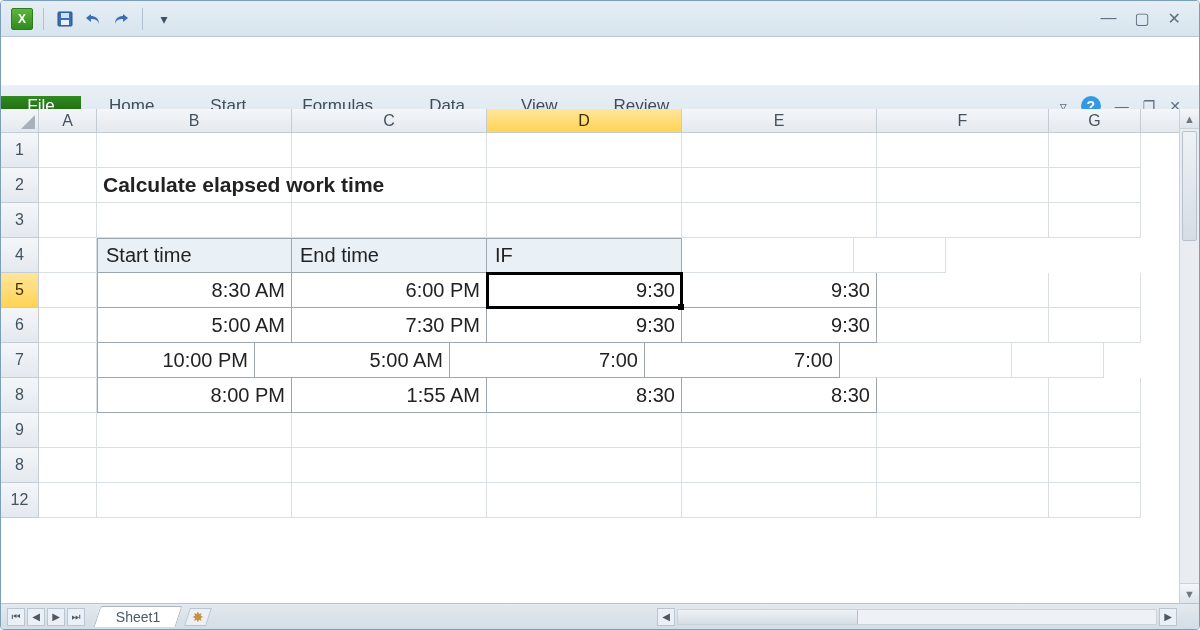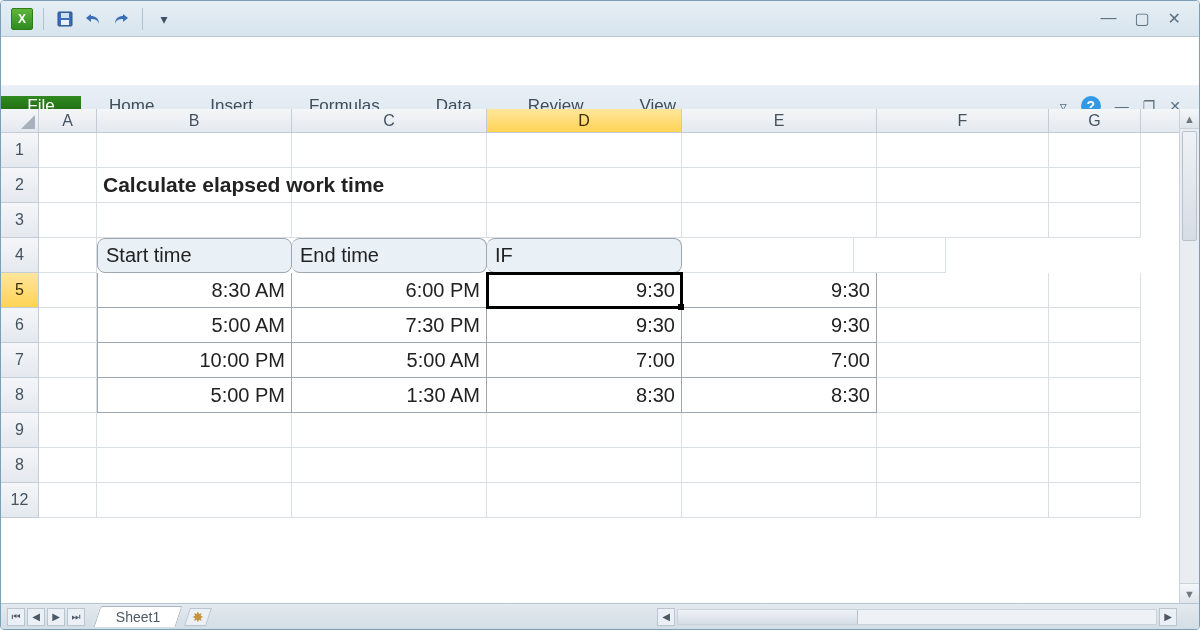--- a/index.html
+++ b/index.html
@@ -217,21 +217,21 @@
     font-size:20px;
     color:#222;
     position:relative;
   }
   .gridlines .cell {
     border-right:1px solid #dadfe4;
     border-bottom:1px solid #dadfe4;
   }
   .tbl-border-r { border-right:1px solid #9fa7ae !important; }
   .tbl-border-b { border-bottom:1px solid #9fa7ae !important; }
-  .tbl-border-t { border-top:1px solid #9fa7ae;border-radius:8px; }
+  .tbl-border-t { border-top:1px solid #9fa7ae; }
   .tbl-border-l { border-left:1px solid #9fa7ae; }
   .tbl-header {
     background:#e9f0f6;
     font-size:20px;
     color:#222;
   }
   .right { justify-content:flex-end; }
   .bold { font-weight:600; }
   .selected-cell {
     outline:3px solid #000;
@@ -373,25 +373,25 @@
   <div class="win-controls">
     <span>―</span>
     <span>▢</span>
     <span>✕</span>
   </div>
 </div>
 
 <div class="ribbon">
   <div class="file-tab">File</div>
   <div class="rtab">Home</div>
-  <div class="rtab">Insert</div>
+  <div class="rtab">Start</div>
   <div class="rtab">Formulas</div>
   <div class="rtab">Data</div>
+  <div class="rtab">View</div>
   <div class="rtab">Review</div>
-  <div class="rtab">View</div>
   <div class="ribbon-right">
     <span>▿</span>
     <div class="help-icon">?</div>
     <span>―</span>
     <span>❐</span>
     <span>✕</span>
   </div>
 </div>
 
 <div class="fbar">
@@ -471,32 +471,32 @@
         <div class="cell right tbl-border-r tbl-border-l tbl-border-b" style="width: 195px; border-bottom: 1px solid rgb(200, 206, 212);">5:00 AM</div>
         <div class="cell right tbl-border-r tbl-border-b" style="width: 195px; border-bottom: 1px solid rgb(200, 206, 212);">7:30 PM</div>
         <div class="cell right tbl-border-r tbl-border-b" style="width: 195px; border-bottom: 1px solid rgb(200, 206, 212);">9:30</div>
         <div class="cell right tbl-border-r tbl-border-b" style="width: 195px; border-bottom: 1px solid rgb(200, 206, 212);">9:30</div>
         <div class="cell" style="width: 172px;"></div>
         <div class="cell" style="width: 92px;"></div>
       </div>
       <div class="row">
         <div class="rowhdr">7</div>
         <div class="cell" style="width: 58px;"></div>
-        <div class="cell right tbl-border-r tbl-border-l tbl-border-b" style="width: 195px; border-bottom: 1px solid rgb(200, 206, 212); padding-left: 41px;">10:00 PM</div>
+        <div class="cell right tbl-border-r tbl-border-l tbl-border-b" style="width: 158px; border-bottom: 1px solid rgb(200, 206, 212); padding-left: 41px;">10:00 PM</div>
         <div class="cell right tbl-border-r tbl-border-b" style="width: 195px; border-bottom: 1px solid rgb(200, 206, 212);">5:00 AM</div>
         <div class="cell right tbl-border-r tbl-border-b" style="width: 195px; border-bottom: 1px solid rgb(200, 206, 212);">7:00</div>
         <div class="cell right tbl-border-r tbl-border-b" style="width: 195px; border-bottom: 1px solid rgb(200, 206, 212);">7:00</div>
         <div class="cell" style="width: 172px;"></div>
         <div class="cell" style="width: 92px;"></div>
       </div>
       <div class="row">
         <div class="rowhdr">8</div>
         <div class="cell" style="width: 58px;"></div>
-        <div class="cell right tbl-border-r tbl-border-l tbl-border-b" style="width: 195px; border-bottom: 1px solid rgb(159, 167, 174);">5:00 PM</div>
-        <div class="cell right tbl-border-r tbl-border-b" style="width: 195px; border-bottom: 1px solid rgb(159, 167, 174);">1:30 AM</div>
+        <div class="cell right tbl-border-r tbl-border-l tbl-border-b" style="width: 195px; border-bottom: 1px solid rgb(159, 167, 174);">8:00 PM</div>
+        <div class="cell right tbl-border-r tbl-border-b" style="width: 195px; border-bottom: 1px solid rgb(159, 167, 174);">1:55 AM</div>
         <div class="cell right tbl-border-r tbl-border-b" style="width: 195px; border-bottom: 1px solid rgb(159, 167, 174);">8:30</div>
         <div class="cell right tbl-border-r tbl-border-b" style="width: 195px; border-bottom: 1px solid rgb(159, 167, 174);">8:30</div>
         <div class="cell" style="width: 172px;"></div>
         <div class="cell" style="width: 92px;"></div>
       </div>
       <div class="row">
         <div class="rowhdr">9</div>
         <div class="cell" style="width: 58px;"></div>
         <div class="cell" style="width: 195px;"></div>
         <div class="cell" style="width: 195px;"></div>

